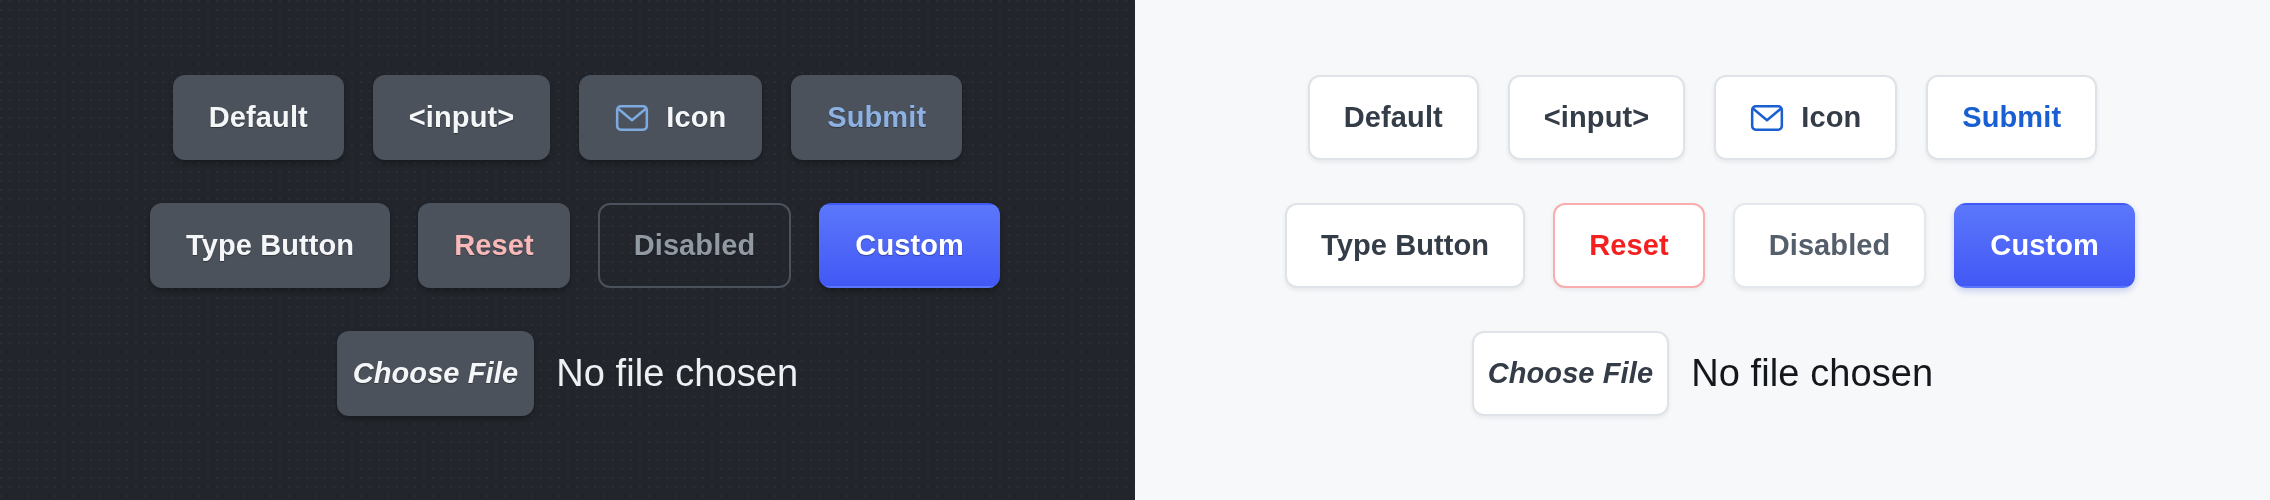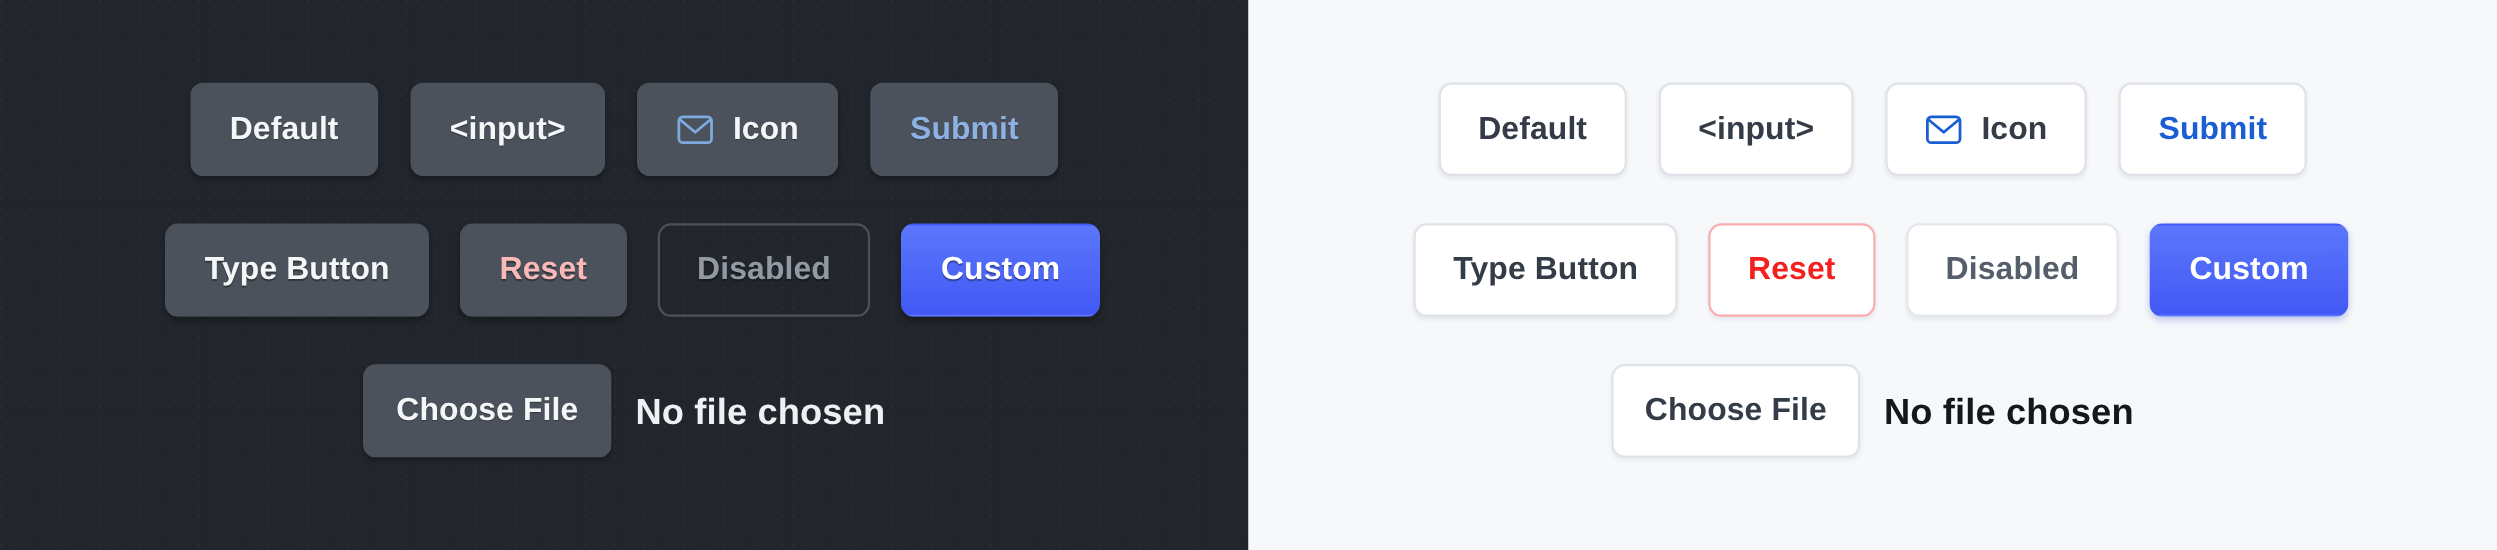--- a/index.html
+++ b/index.html
@@ -140,26 +140,26 @@
   .panel-light .icon-envelope svg { stroke: #1a5fd2; }
 
   
   .file-input {
     display: inline-flex;
     align-items: center;
     gap: 22px;
   }
   .file-name {
     font-family: "Liberation Sans", sans-serif;
-    font-size: 33px;
-    font-weight: bold;
+    font-size: 38px;
+    font-weight: normal;
     white-space: nowrap;
     letter-spacing: 0.1px;
   }
-  .btn-file { padding: 0 28px; }
+  .btn-file { padding: 0 14px; font-style: italic; }
 </style>
 </head>
 <body>
 
 <section class="panel panel-dark">
   <div class="rows">
 
     <div class="row row-1">
       <button class="btn btn-default">
         <span>Default</span>

